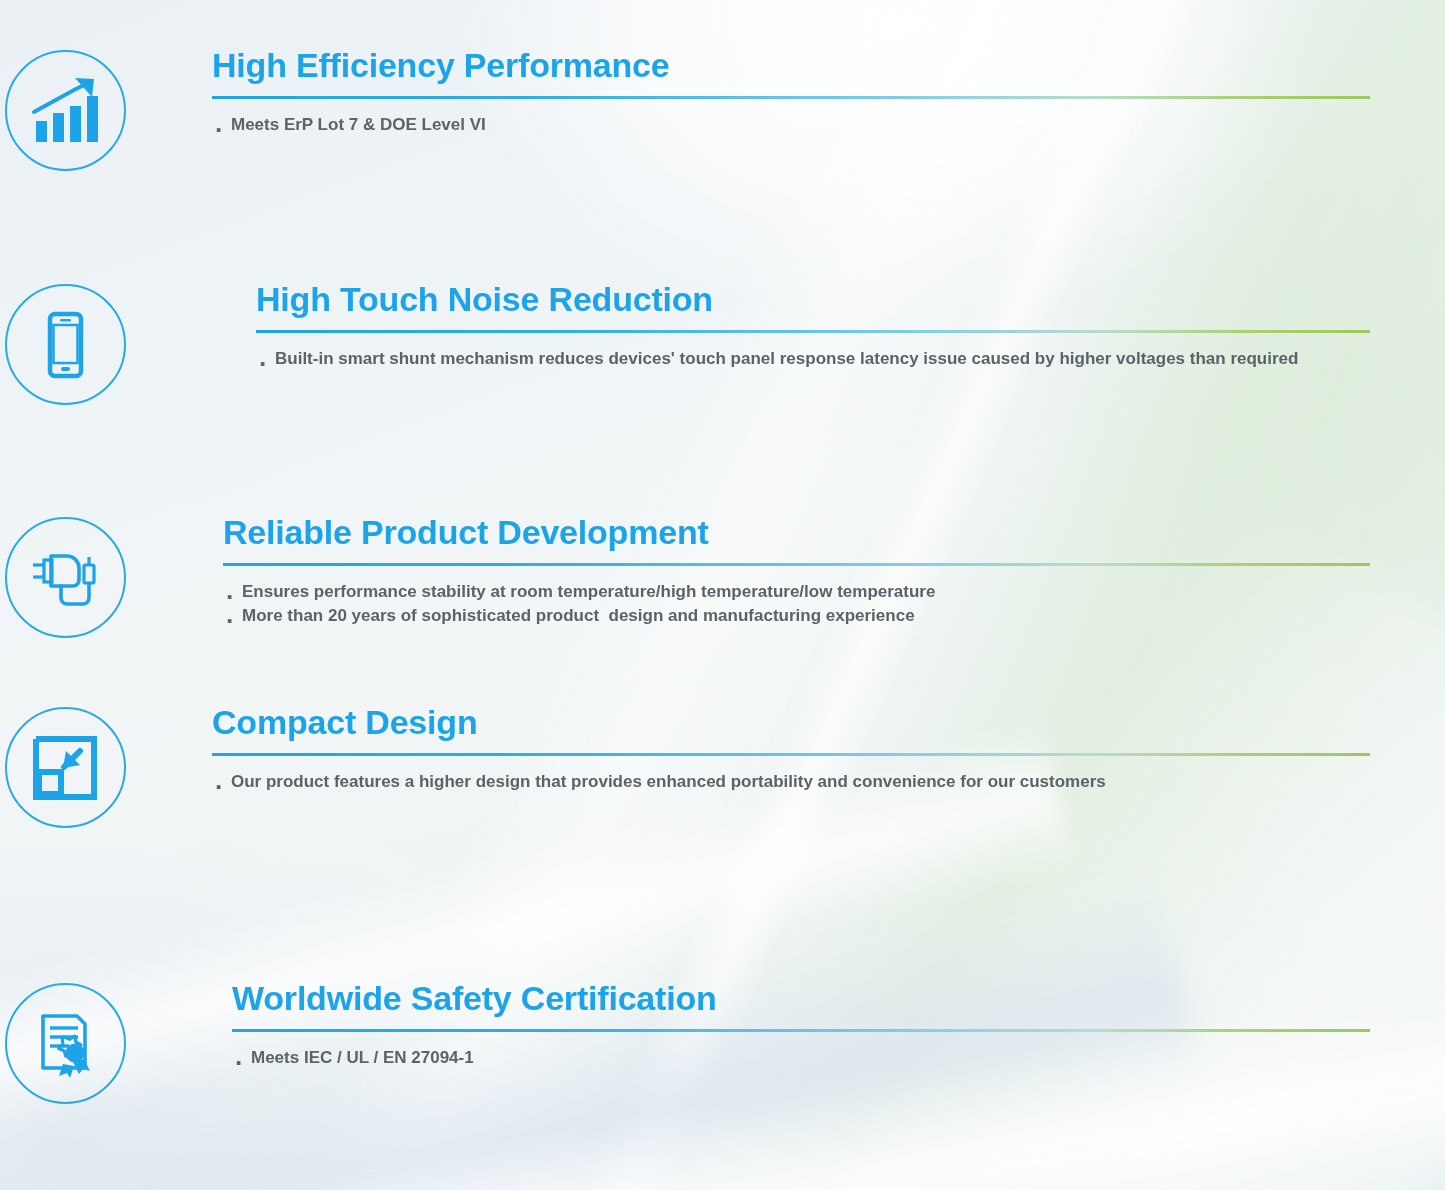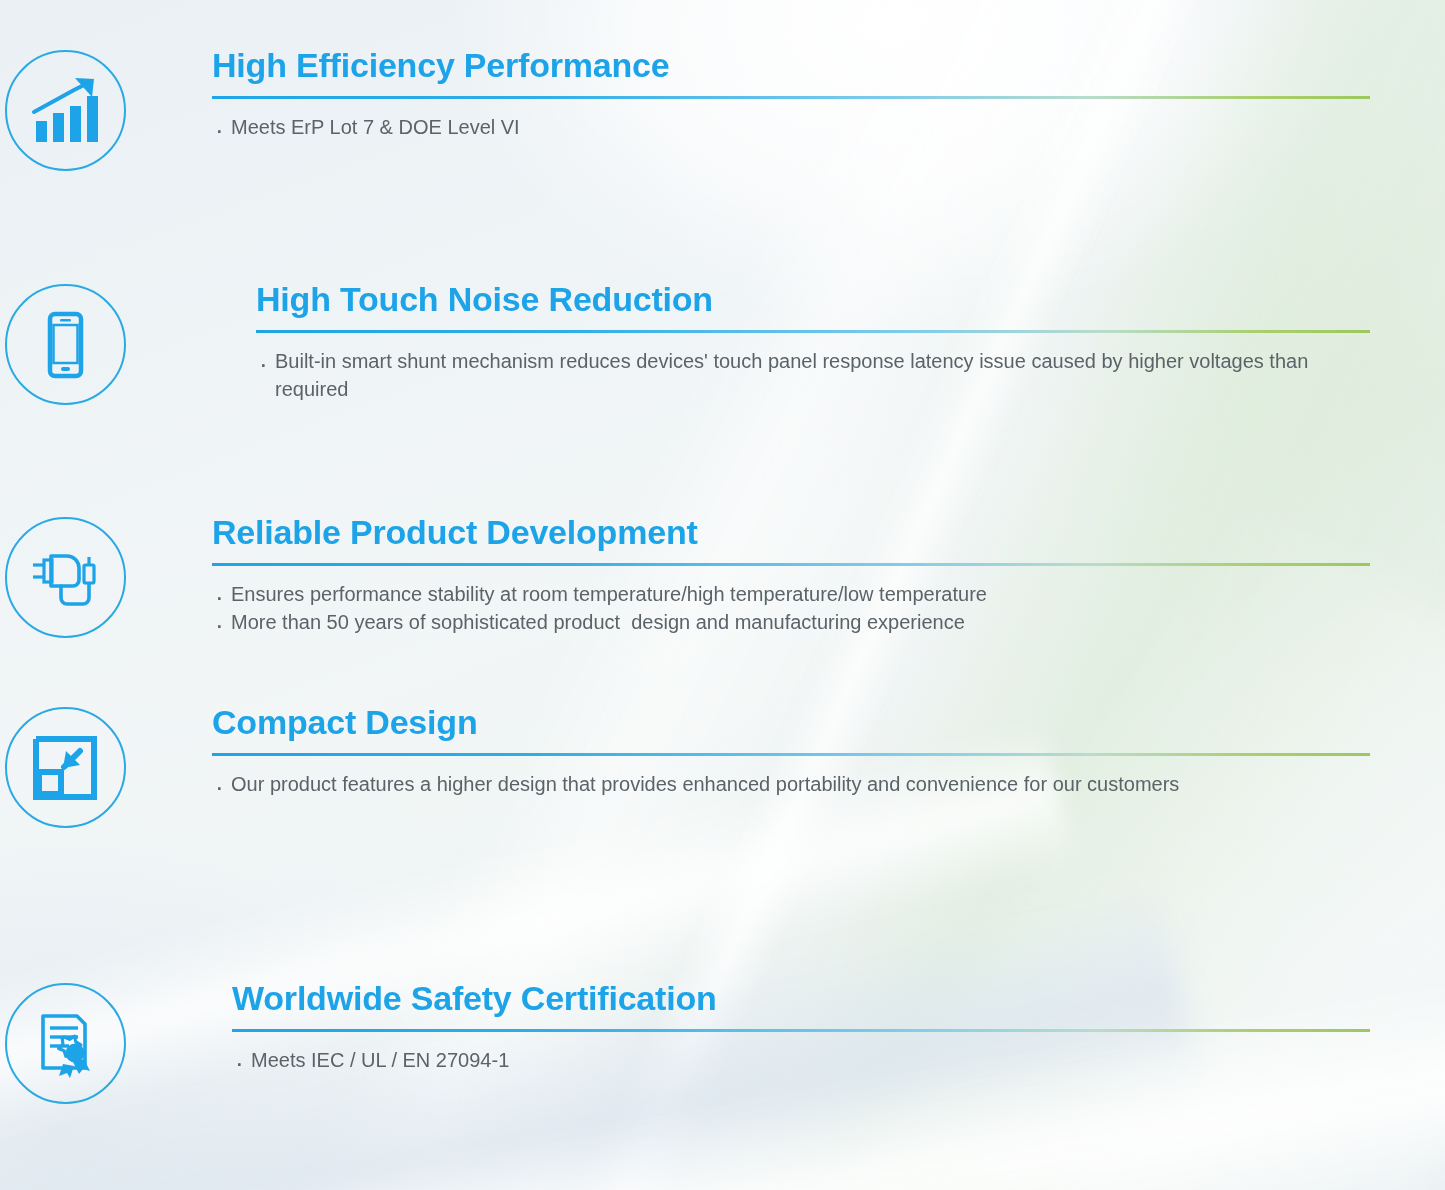--- a/index.html
+++ b/index.html
@@ -145,25 +145,26 @@
   }
 
   .bullets {
     margin: 0;
     padding: 0;
     list-style: none;
   }
 
   .bullet {
     color: #5B6369;
-    font-size: 20px;
+    font-size: 17px;
     line-height: 1.44;
     position: relative;
     padding-left: 19px;
     white-space: pre-wrap;
+    font-weight: bold;
   }
   .bullet::before {
     content: "\00B7";
     position: absolute;
     left: 3px;
     top: -1px;
     font-size: 26px;
     color: #5B6369;
   }
 </style>
@@ -217,40 +218,40 @@
       </div>
       <div class="body-col">
         <h2 class="feat-title">High Touch Noise Reduction</h2>
         <div class="divider"></div>
         <ul class="bullets">
           <li class="bullet">Built-in smart shunt mechanism reduces devices' touch panel response latency issue caused by higher voltages than required</li>
         </ul>
       </div>
     </div>
 
-    <div class="feature" style="top:515px;">
+    <div class="feature" style="top:515px;gap:11px;">
       <div class="icon-wrap">
         <div class="icon-circle">
           <svg width="76" height="76" viewBox="0 0 76 76">
             <path d="M24 16 H40 a12 12 0 0 1 12 12 V40 a6 6 0 0 1 -6 6 H24 Z" fill="none" stroke="#1CA3E8" stroke-width="3.6" stroke-linejoin="round"></path>
             <rect x="17" y="20" width="8" height="22" fill="none" stroke="#1CA3E8" stroke-width="3.2"></rect>
             <line x1="6" y1="25" x2="17" y2="25" stroke="#1CA3E8" stroke-width="3.2"></line>
             <line x1="6" y1="37" x2="17" y2="37" stroke="#1CA3E8" stroke-width="3.2"></line>
             <path d="M34 46 V58 a6 6 0 0 0 6 6 H56 a6 6 0 0 0 6 -6 V44" fill="none" stroke="#1CA3E8" stroke-width="3.6" stroke-linecap="round" stroke-linejoin="round"></path>
             <rect x="57" y="25" width="10" height="18" rx="1.5" fill="none" stroke="#1CA3E8" stroke-width="3.2"></rect>
             <line x1="62" y1="17" x2="62" y2="25" stroke="#1CA3E8" stroke-width="3.2"></line>
           </svg>
         </div>
       </div>
       <div class="body-col">
         <h2 class="feat-title">Reliable Product Development</h2>
         <div class="divider"></div>
         <ul class="bullets">
           <li class="bullet">Ensures performance stability at room temperature/high temperature/low temperature</li>
-          <li class="bullet">More than 50 years of sophisticated product  design and manufacturing experience</li>
+          <li class="bullet">More than 20 years of sophisticated product  design and manufacturing experience</li>
         </ul>
       </div>
     </div>
 
     <div class="feature" style="top:705px;">
       <div class="icon-wrap">
         <div class="icon-circle">
           <svg width="70" height="70" viewBox="0 0 70 70">
             <path d="M6 6 H64 V64 H6 V6" fill="none" stroke="#1CA3E8" stroke-width="6"></path>
             <rect x="6" y="36" width="28" height="28" fill="#eef3f6"></rect>

